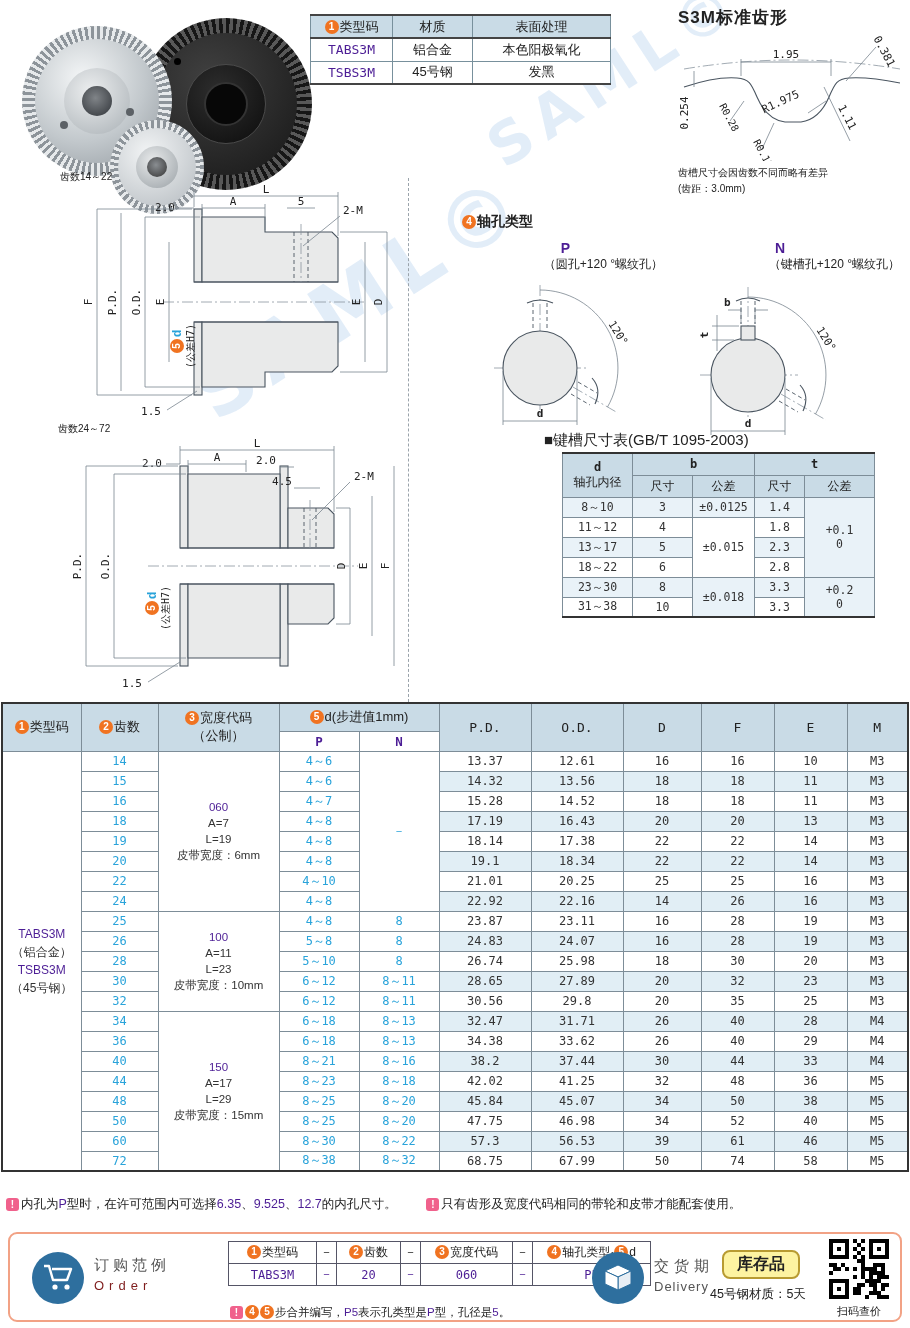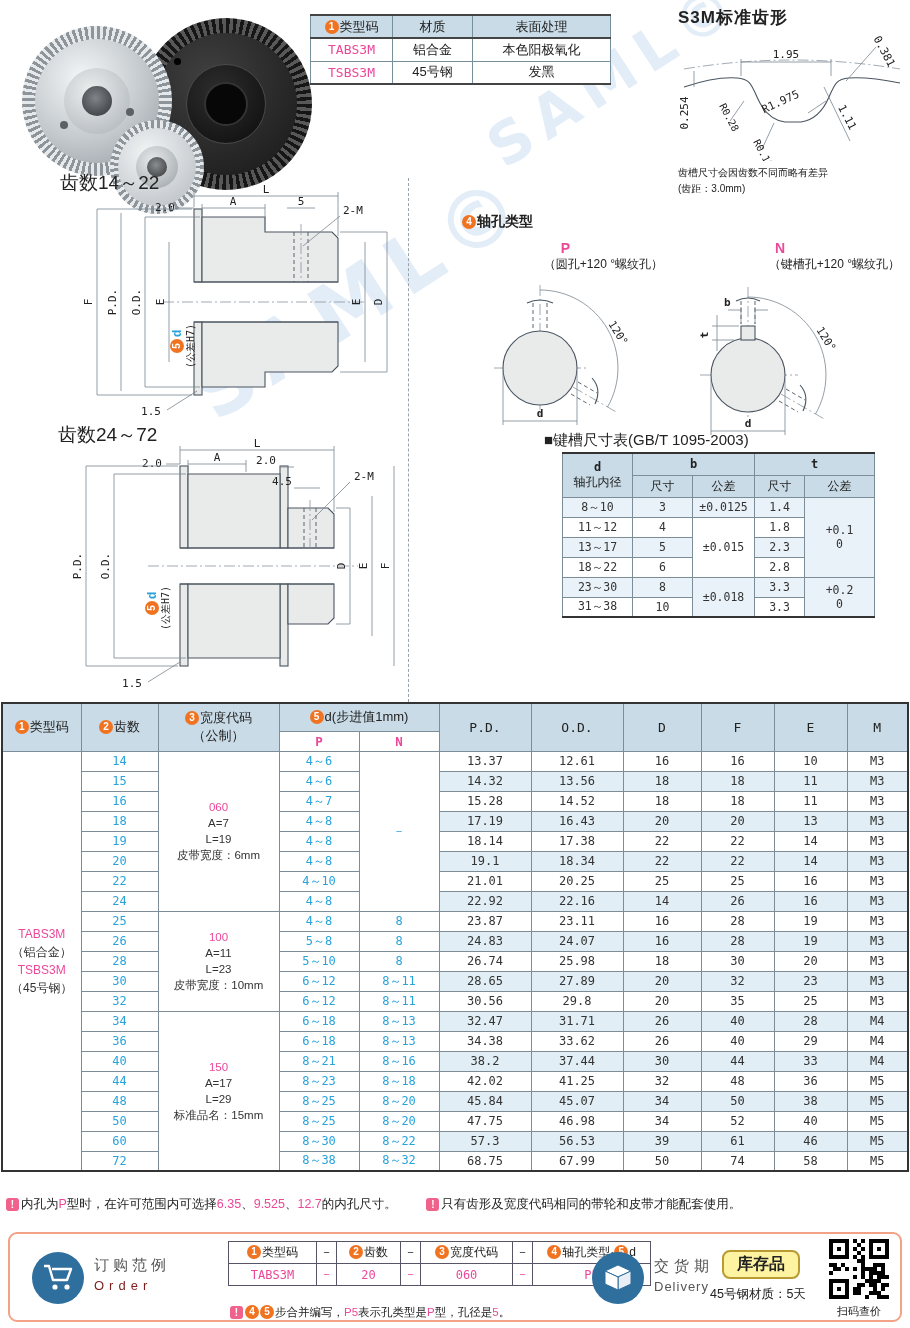--- a/index.html
+++ b/index.html
@@ -1,21 +1,21 @@
 <!DOCTYPE html>
 <html><head>
 <meta charset="utf-8">
 <style>
 *{margin:0;padding:0;box-sizing:border-box}
 html,body{background:#fff}
 body{width:910px;height:1328px;position:relative;overflow:hidden;
      font-family:"Liberation Sans","DejaVu Sans",sans-serif;color:#222}
 .abs{position:absolute;z-index:2}
 .mono{font-family:"DejaVu Sans Mono",monospace}
-.blu{color:#ec4899}
+.blu{color:#4c1d95}
 .badge{display:inline-block;width:14px;height:14px;border-radius:50%;background:#f07321;
        color:#fff;font-size:10px;font-weight:bold;text-align:center;line-height:14px;
        vertical-align:1px;margin-right:1px;font-family:"Liberation Sans",sans-serif}
 .bang{display:inline-block;width:13px;height:13px;border-radius:3px;background:#f0618c;
       color:#fff;font-weight:bold;font-size:10px;text-align:center;line-height:13px;margin-right:2px}
 
 .wm{position:absolute;font-weight:bold;color:rgba(150,190,230,.28);transform:rotate(-33deg);
     letter-spacing:10px;z-index:1;pointer-events:none;font-family:"DejaVu Sans",sans-serif}
 
 .pul{position:absolute;border-radius:50%}
@@ -38,21 +38,21 @@
 
 #spec{position:absolute;left:310px;top:14px;width:300px;z-index:2;border-collapse:collapse;table-layout:fixed;
       border-top:2px solid #444;border-bottom:2px solid #444;background:#fff}
 #spec th,#spec td{border:1px solid #78909c;font-size:13px;height:23px;text-align:center}
 #spec th{background:#c9dbe6;font-weight:normal;border-bottom:2px solid #444}
 
 #s3m{position:absolute;left:678px;top:6px;width:228px;z-index:2}
 #s3m .t{font-size:17px;font-weight:bold;letter-spacing:1px}
 #s3m .nt{font-size:10px;color:#222;line-height:16px}
 
-.dtitle{font-size:19px;z-index:2;position:absolute}
+.dtitle{font-size:10px;z-index:2;position:absolute}
 svg text.dt{font-size:11px;fill:#222;font-family:"DejaVu Sans Mono",monospace}
 svg text.dts{font-size:10px;fill:#222;font-family:"DejaVu Sans Mono",monospace}
 svg .ln{stroke:#4a5560;stroke-width:1.1;fill:none}
 svg .part{fill:#e9eaea;stroke:#4a5560;stroke-width:1.1}
 svg .dim{stroke:#7a858f;stroke-width:.8;fill:none}
 svg .cl{stroke:#8a95a0;stroke-width:.8;stroke-dasharray:11 3 2 3;fill:none}
 svg .dash{stroke:#4a5560;stroke-width:.9;stroke-dasharray:4 3;fill:none}
 .vdash{position:absolute;left:408px;top:178px;height:524px;border-left:1px dashed #9aa3ab;z-index:2}
 
 .shlabel{font-size:14px;font-weight:bold;text-align:center}
@@ -606,21 +606,21 @@
         <td class="dat">35</td>
         <td class="dat">25</td>
         <td class="dat">M3</td>
       </tr>
       <tr class="sh">
         <td class="b">34</td>
         <td rowspan="8" class="wg">
           <div class="blu">150</div>
           <div>A=17</div>
           <div>L=29</div>
-          <div>标准品名：15mm</div>
+          <div>皮带宽度：15mm</div>
         </td>
         <td class="b">6～18</td>
         <td class="b">8～13</td>
         <td class="dat">32.47</td>
         <td class="dat">31.71</td>
         <td class="dat">26</td>
         <td class="dat">40</td>
         <td class="dat">28</td>
         <td class="dat">M4</td>
       </tr>

